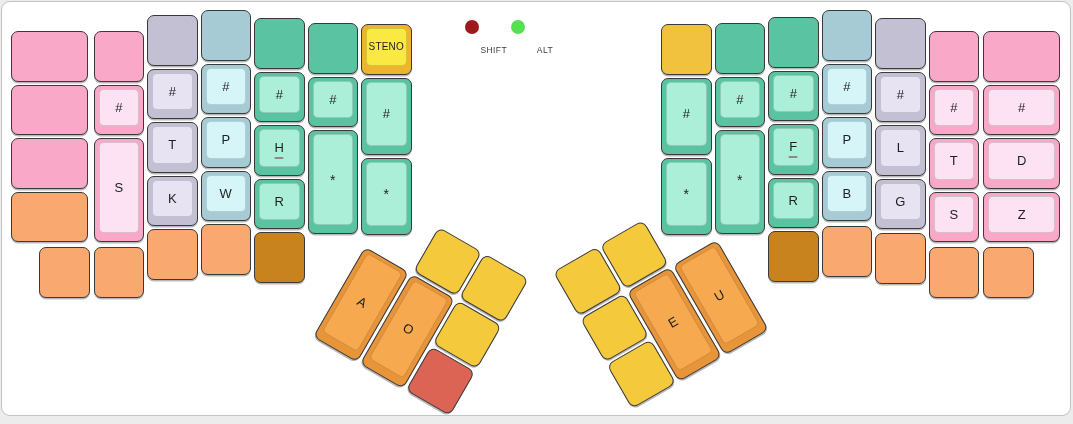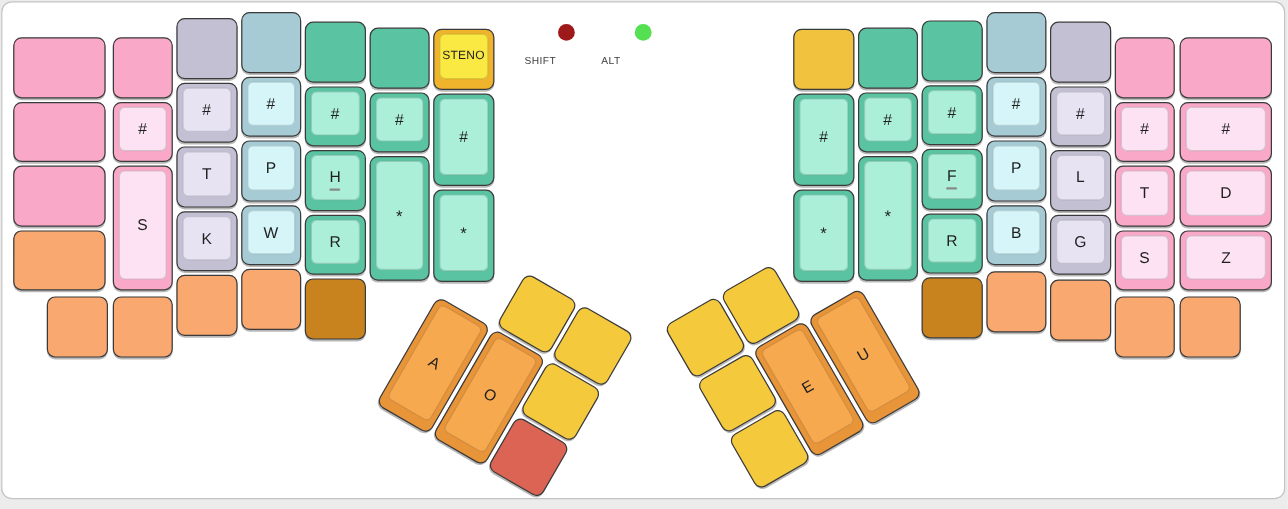--- a/index.html
+++ b/index.html
@@ -54,37 +54,37 @@
     border-radius:1px;
   }
   .thumb-cluster{
     position:absolute;
     width:161px;height:161px;
     transform-origin:top left;
   }
   .indicator{
     position:absolute;
     width:70px;
-    text-align:left;
+    text-align:right;
     top:18px;
   }
   .indicator .dot{
     width:14px;height:14px;
     border-radius:50%;
     margin:0 auto;
   }
   .indicator .ind-label{
     display:block;
     margin-top:11px;
     font-size:8.5px;
     letter-spacing:0.4px;
     color:#3d3d3d;
   }
   .ind-shift{left:435px;}
-  .ind-alt{left:499px;}
+  .ind-alt{left:481px;}
   .ind-control{left:570px;}
 </style>
 </head>
 <body>
 
 <div class="stage">
   <div class="card">
     <div class="board" id="board">
         <div class="key" style="left: 9px; top: 29px; width: 77.25px; height: 50.5px; background: rgb(249, 168, 200);"></div>
         <div class="key" style="left: 9px; top: 82.5px; width: 77.25px; height: 50.5px; background: rgb(249, 168, 200);"></div>

